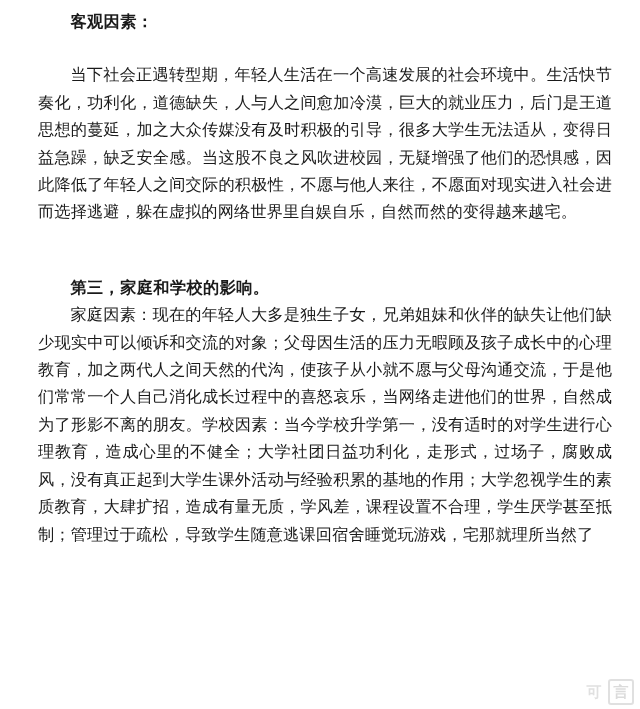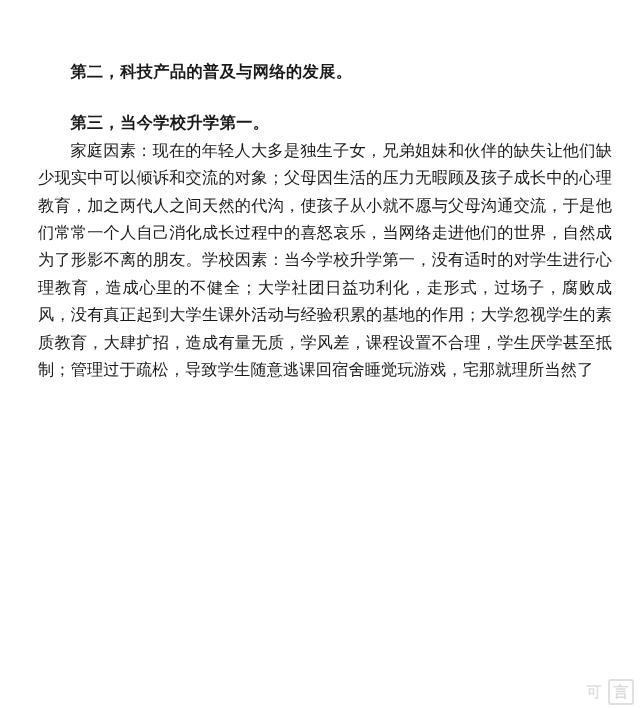--- a/index.html
+++ b/index.html
@@ -82,31 +82,32 @@
     border: none;
     background: none;
     color: #9a9a9a;
   }
 </style>
 </head>
 <body>
 
 <div id="doc-page">
 
+  <p class="doc-heading">客观因素：</p>
 
   <div class="spacer-lg"></div>
+
+  <p class="doc-para">当下社会正遇转型期，年轻人生活在一个高速发展的社会环境中。生活快节奏化，功利化，道德缺失，人与人之间愈加冷漠，巨大的就业压力，后门是王道思想的蔓延，加之大众传媒没有及时积极的引导，很多大学生无法适从，变得日益急躁，缺乏安全感。当这股不良之风吹进校园，无疑增强了他们的恐惧感，因此降低了年轻人之间交际的积极性，不愿与他人来往，不愿面对现实进入社会进而选择逃避，躲在虚拟的网络世界里自娱自乐，自然而然的变得越来越宅。</p>
+
+  <div class="spacer-md"></div>
 
 
   <div class="spacer-md"></div>
 
-  <p class="doc-heading">第二，科技产品的普及与网络的发展。</p>
-
-  <div class="spacer-md"></div>
-
-  <p class="doc-heading">第三，当今学校升学第一。</p>
+  <p class="doc-heading">第三，家庭和学校的影响。</p>
   <p class="doc-para">家庭因素：现在的年轻人大多是独生子女，兄弟姐妹和伙伴的缺失让他们缺少现实中可以倾诉和交流的对象；父母因生活的压力无暇顾及孩子成长中的心理教育，加之两代人之间天然的代沟，使孩子从小就不愿与父母沟通交流，于是他们常常一个人自己消化成长过程中的喜怒哀乐，当网络走进他们的世界，自然成为了形影不离的朋友。学校因素：当今学校升学第一，没有适时的对学生进行心理教育，造成心里的不健全；大学社团日益功利化，走形式，过场子，腐败成风，没有真正起到大学生课外活动与经验积累的基地的作用；大学忽视学生的素质教育，大肆扩招，造成有量无质，学风差，课程设置不合理，学生厌学甚至抵制；管理过于疏松，导致学生随意逃课回宿舍睡觉玩游戏，宅那就理所当然了</p>
 
   <div id="watermark">
     <span class="wm-glyph plain">可</span>
     <span class="wm-glyph">言</span>
   </div>
 
 </div>
 
 </body></html>

